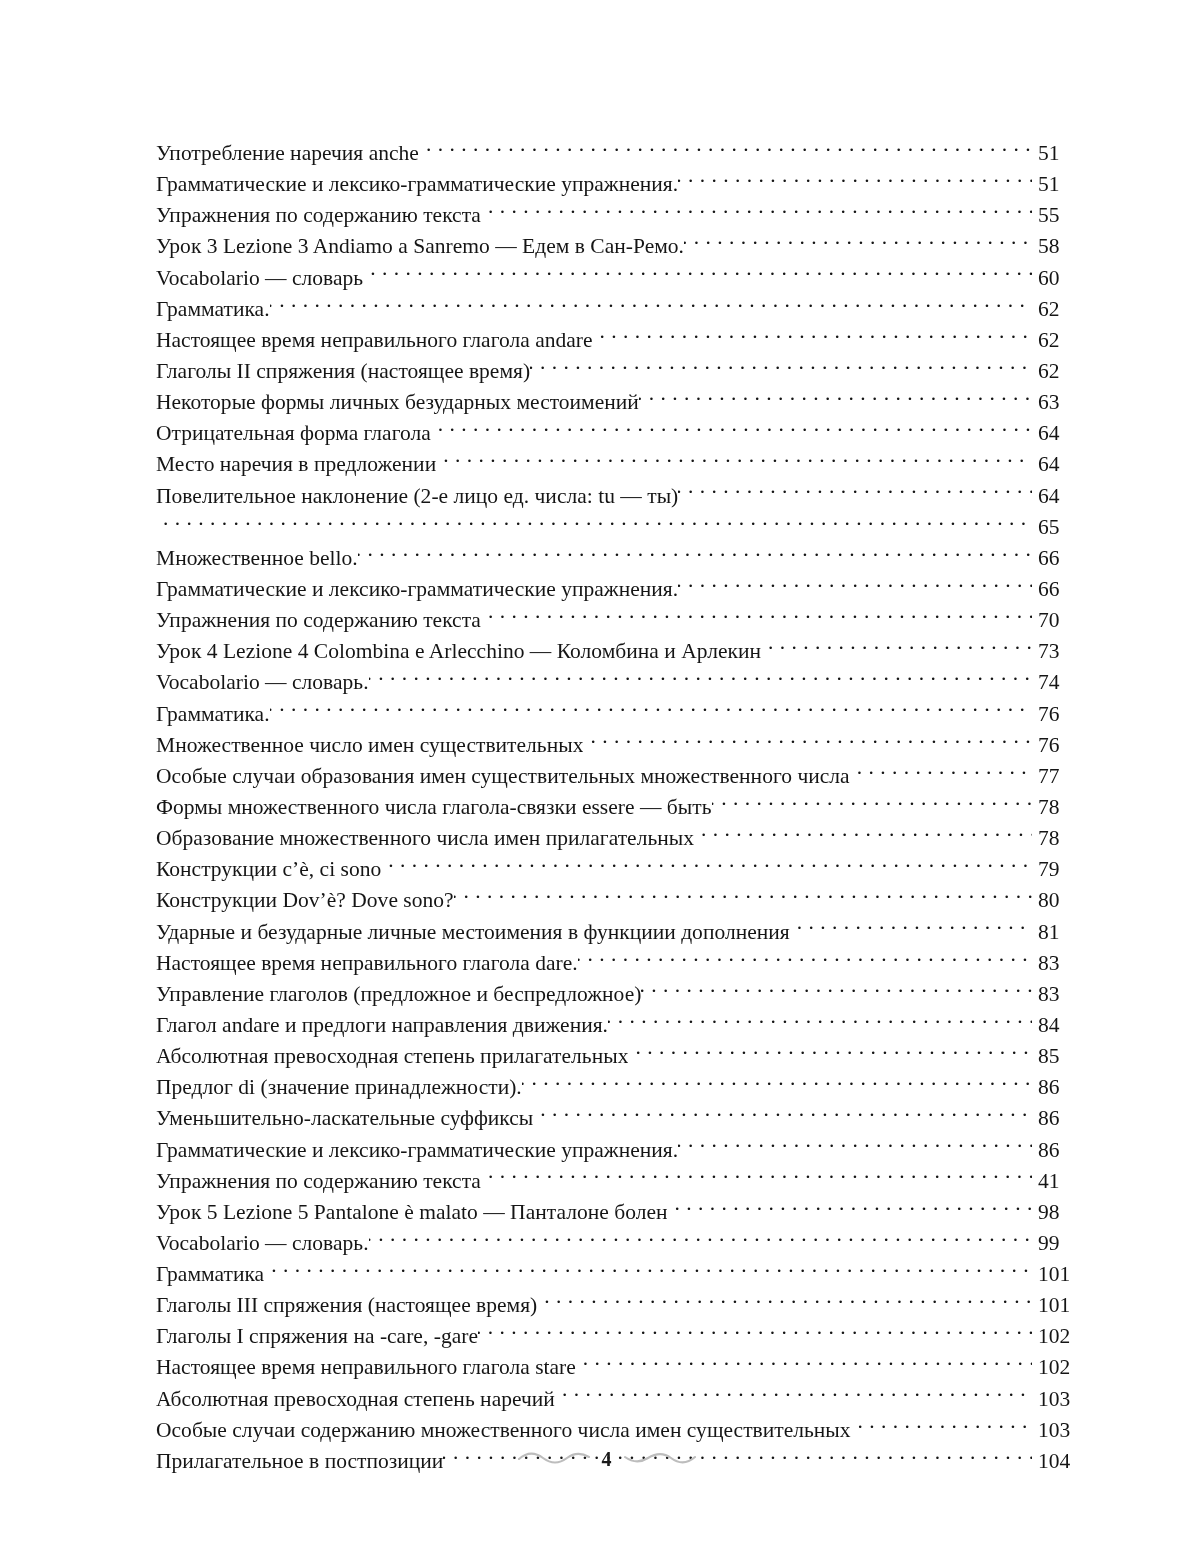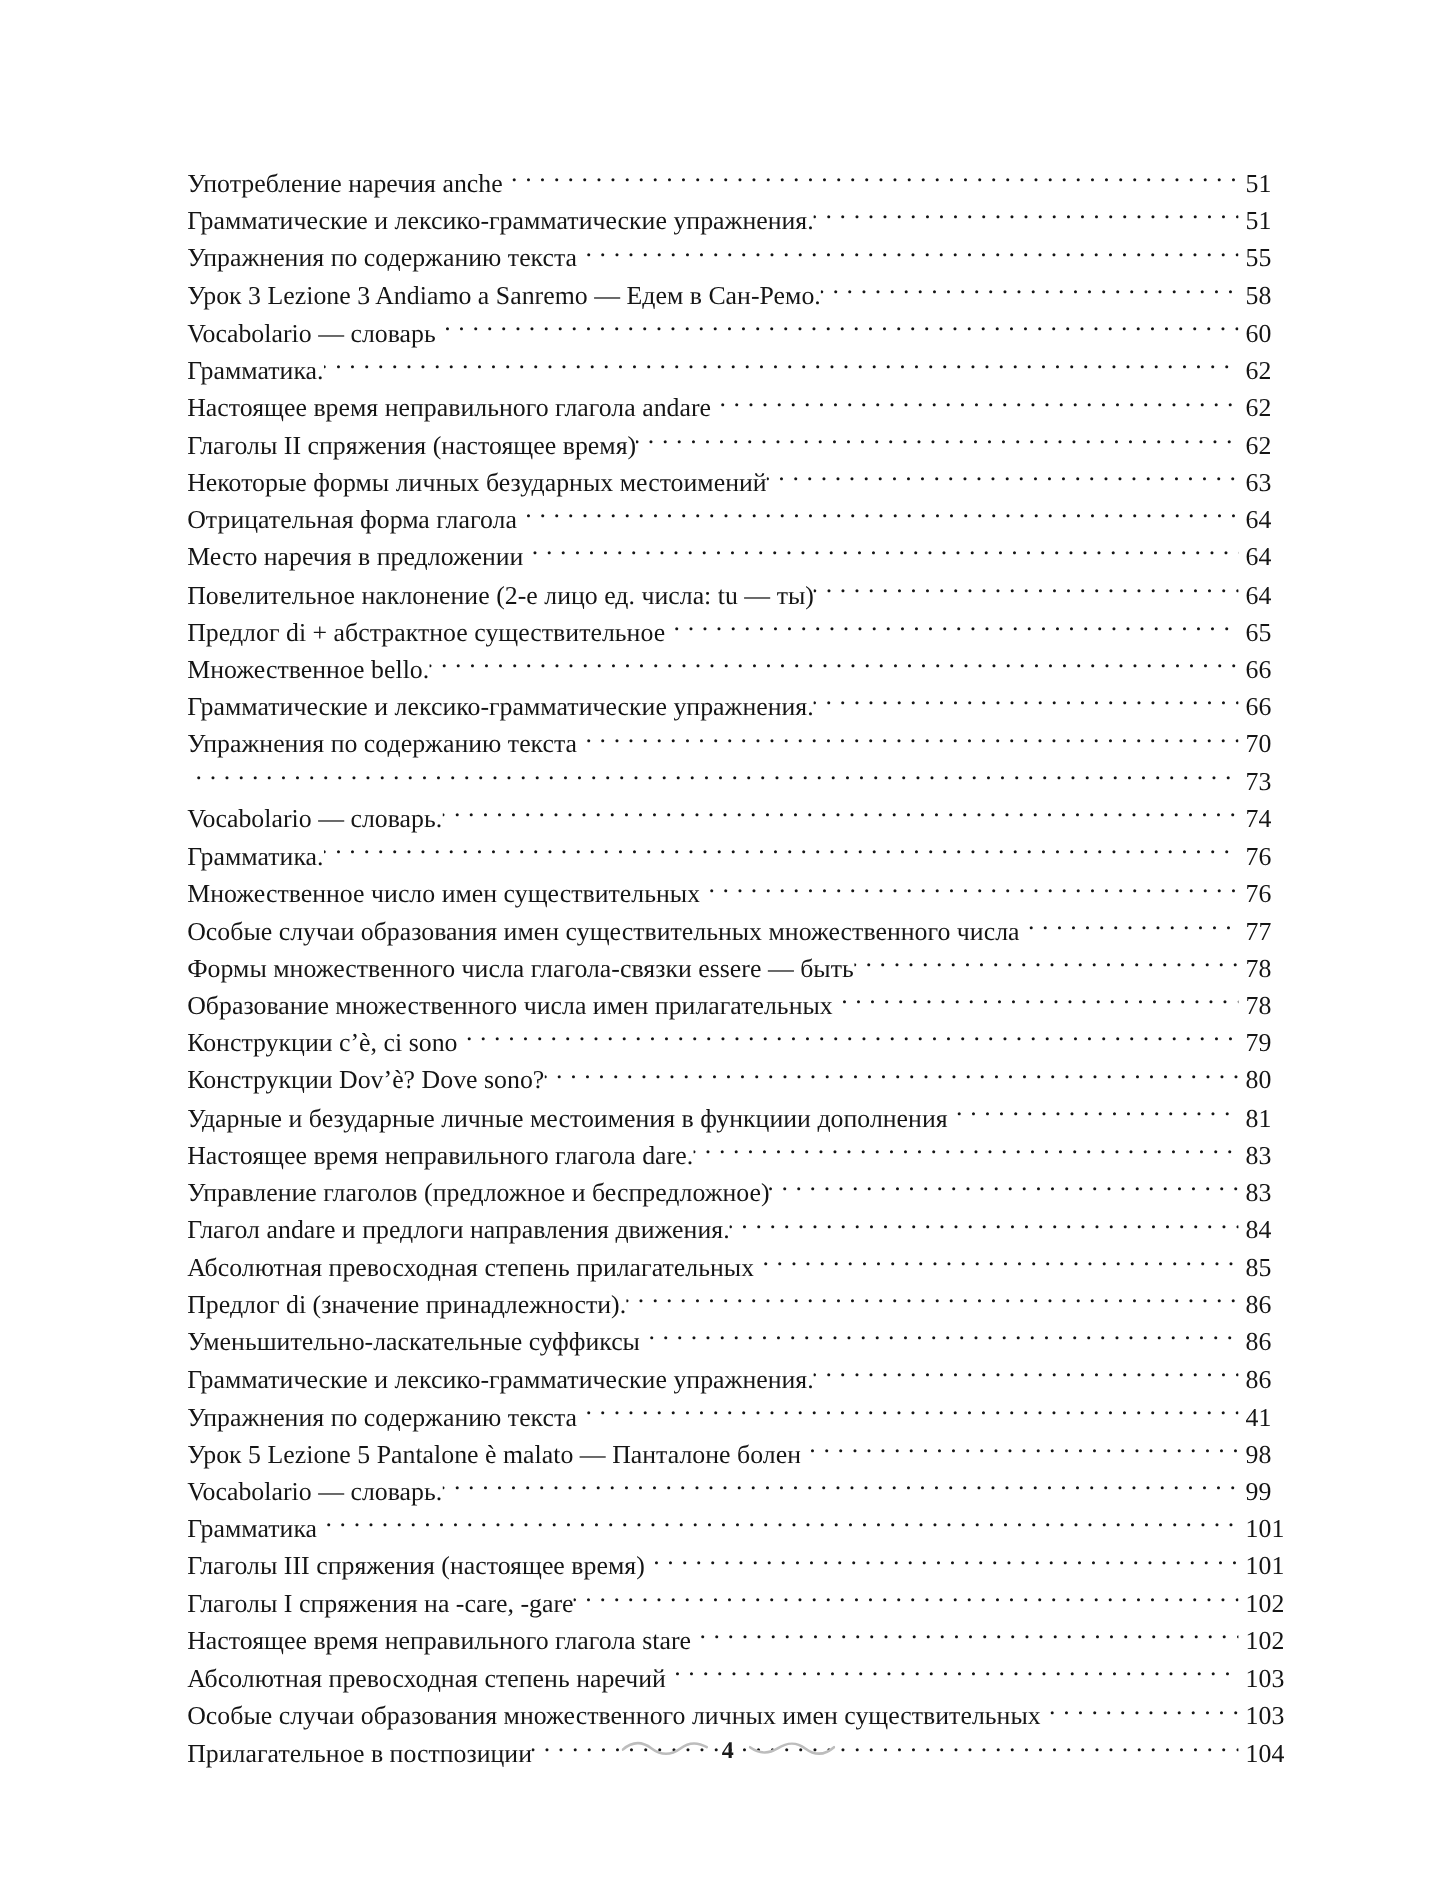--- a/index.html
+++ b/index.html
@@ -176,40 +176,40 @@
         <span class="entry-title"><span>Место наречия в предложении</span></span>
         <span class="leader"></span>
         <span class="entry-page">64</span>
       </div>
       <div class="toc-entry tight">
         <span class="entry-title"><span>Повелительное наклонение (2-е лицо ед. числа: tu — ты)</span></span>
         <span class="leader"></span>
         <span class="entry-page">64</span>
       </div>
       <div class="toc-entry gap">
-        <span class="entry-title"><span>Предлог di + абстрактное существительное</span></span>
         <span class="leader"></span>
         <span class="entry-page">65</span>
       </div>
       <div class="toc-entry tight">
         <span class="entry-title"><span>Множественное bello.</span></span>
         <span class="leader"></span>
         <span class="entry-page">66</span>
       </div>
       <div class="toc-entry tight">
         <span class="entry-title"><span>Грамматические и лексико-грамматические упражнения.</span></span>
         <span class="leader"></span>
         <span class="entry-page">66</span>
       </div>
       <div class="toc-entry gap">
         <span class="entry-title"><span>Упражнения по содержанию текста</span></span>
         <span class="leader"></span>
         <span class="entry-page">70</span>
       </div>
       <div class="toc-entry gap">
+        <span class="entry-title"><span class="lesson-tag">Урок 4 Lezione 4</span><span> Colombina e Arlecchino — Коломбина и Арлекин</span></span>
         <span class="leader"></span>
         <span class="entry-page">73</span>
       </div>
       <div class="toc-entry tight">
         <span class="entry-title"><span>Vocabolario — словарь.</span></span>
         <span class="leader"></span>
         <span class="entry-page">74</span>
       </div>
       <div class="toc-entry tight">
         <span class="entry-title"><span>Грамматика.</span></span>
@@ -320,21 +320,21 @@
         <span class="entry-title"><span>Настоящее время неправильного глагола stare</span></span>
         <span class="leader"></span>
         <span class="entry-page">102</span>
       </div>
       <div class="toc-entry gap">
         <span class="entry-title"><span>Абсолютная превосходная степень наречий</span></span>
         <span class="leader"></span>
         <span class="entry-page">103</span>
       </div>
       <div class="toc-entry gap">
-        <span class="entry-title"><span>Особые случаи образования множественного личных имен существительных</span></span>
+        <span class="entry-title"><span>Особые случаи содержанию множественного числа имен существительных</span></span>
         <span class="leader"></span>
         <span class="entry-page">103</span>
       </div>
       <div class="toc-entry tight">
         <span class="entry-title"><span>Прилагательное в постпозиции</span></span>
         <span class="leader"></span>
         <span class="entry-page">104</span>
       </div>
     </div>
 

